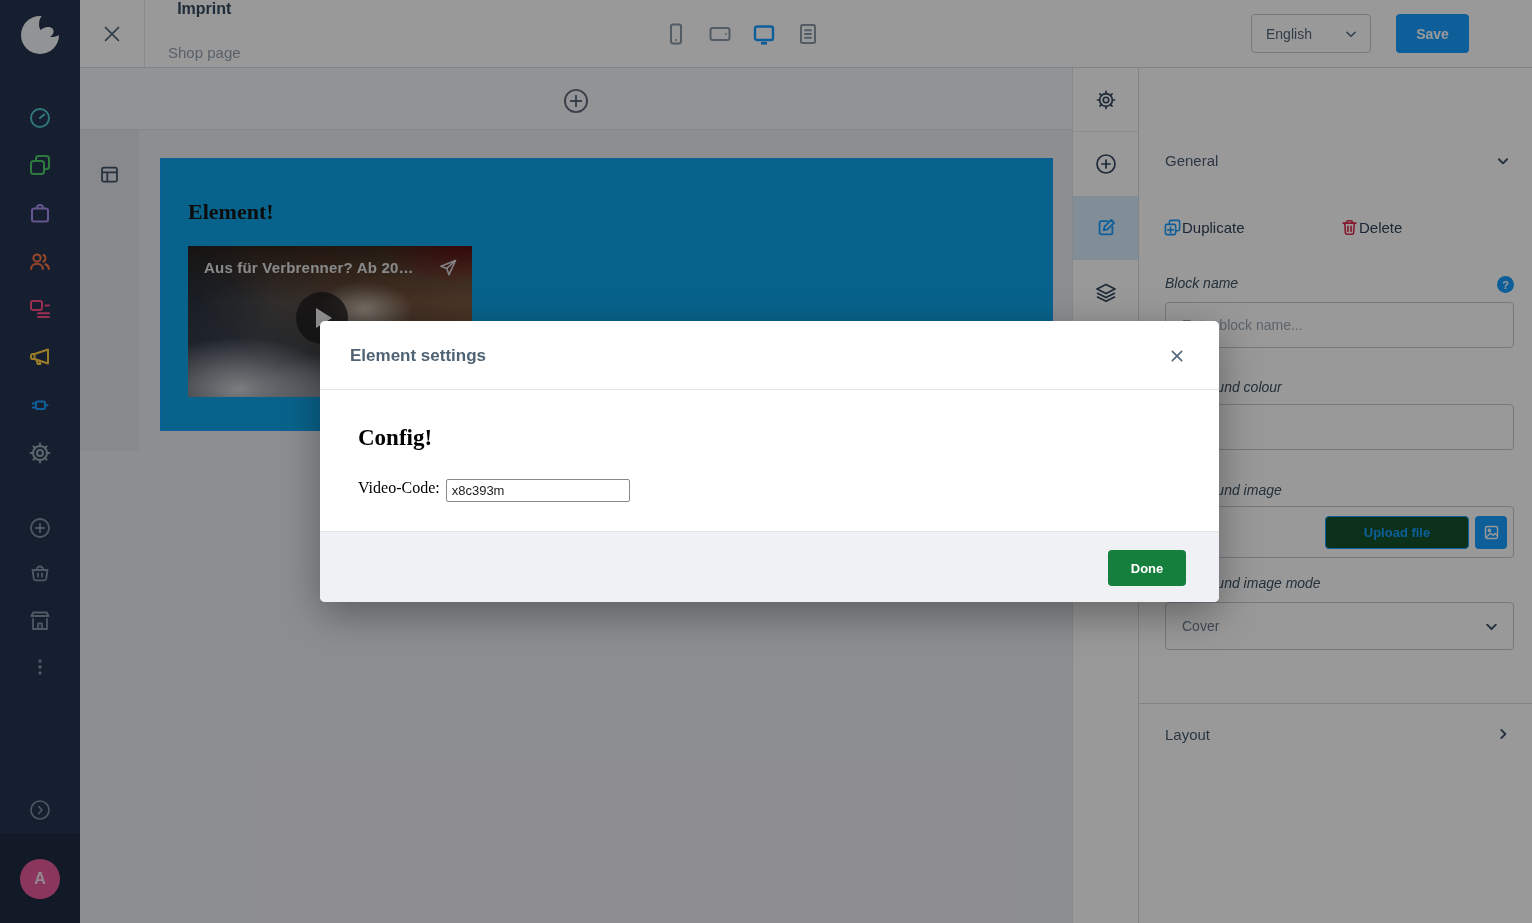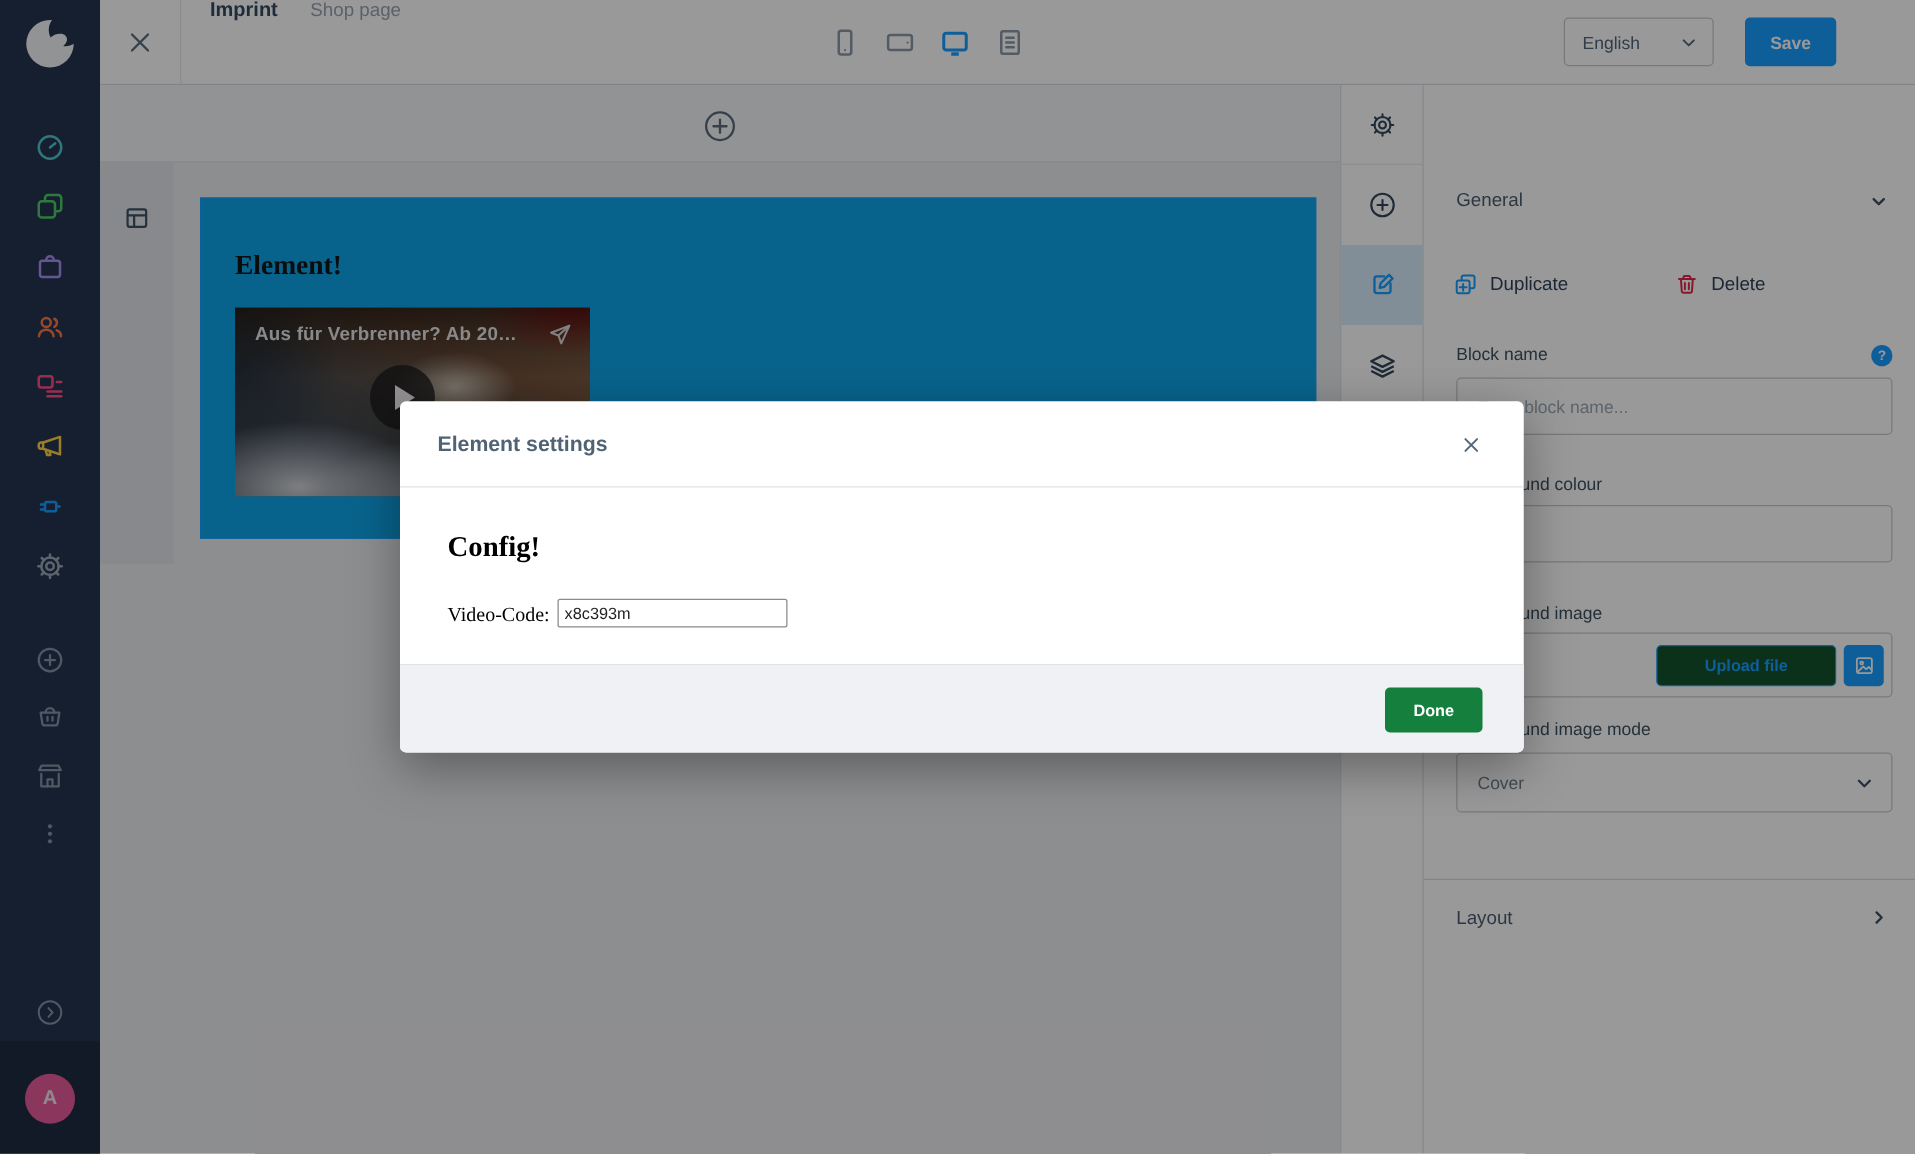--- a/index.html
+++ b/index.html
@@ -10,21 +10,21 @@
 
   
   #nav-sidebar { left:0; top:0; width:80px; height:923px; background:#26344f; z-index:10; }
   #nav-bottom { left:0; top:833px; width:80px; height:90px; background:#1f2b42; }
   .nav-ic { position:absolute; left:28px; width:24px; height:24px; cursor:pointer; }
   #logo { left:12px; top:7px; width:56px; height:56px; }
 
   
   #topbar { left:80px; top:0; width:1452px; height:68px; background:#ffffff; border-bottom:1px solid #d8dde3; z-index:5; }
   #tb-close { position:absolute; left:0; top:0; width:65px; height:67px; border-right:1px solid #e4e8ec; display:flex; align-items:center; justify-content:center; cursor:pointer; color:#5a6b7d; }
-  #tb-title { position:absolute; left:88px; top:0; height:67px; display:flex; align-items:flex-start; gap:26px; }
+  #tb-title { position:absolute; left:88px; top:0; height:67px; display:flex; align-items:center; gap:26px;flex-direction:column; }
   .tb-main { font-size:16px; font-weight:700; color:#354a5f; }
   .tb-sub  { font-size:15px; color:#97a3b0; }
   #tb-devices { position:absolute; left:584px; top:0; height:67px; display:flex; align-items:center; gap:20px; }
   .dev-btn { width:24px; height:24px; color:#8b99a7; cursor:pointer; }
   .dev-btn.active { color:#189eff; }
   #tb-right { position:absolute; right:63px; top:14px; display:flex; gap:25px; }
   #lang-select { width:120px; height:39px; border:1px solid #c3cad3; border-radius:4px; display:flex; align-items:center; justify-content:space-between; padding:0 12px 0 14px; font-size:14px; color:#52667a; cursor:pointer; background:#fff; }
   #save-btn { width:73px; height:39px; background:#189eff; border:none; border-radius:4px; color:#fff; font-size:14px; font-weight:600; font-family:inherit; cursor:pointer; }
 
   
@@ -57,40 +57,40 @@
 
   
   #panel { left:1139px; top:68px; width:393px; height:855px; background:#fff; }
   #panel-header { position:absolute; left:0; top:0; width:100%; height:64px; border-bottom:1px solid #d8dde3; }
   #panel-title { position:absolute; left:26px; top:23px; font-size:16px; font-weight:700; color:#2e4258; }
   #panel-close { position:absolute; right:20px; top:24px; width:16px; height:16px; color:#3d5164; cursor:pointer; }
   .sect-row { position:absolute; left:0; width:100%; height:58px; cursor:pointer; }
   .sect-label { position:absolute; left:26px; top:20px; font-size:15px; color:#4a5d70; }
   .sect-chev { position:absolute; right:22px; top:22px; width:14px; height:14px; color:#3d5164; }
   #actions-row { position:absolute; left:0; top:142px; width:100%; height:40px; }
-  .action-btn { position:absolute; display:flex; align-items:center; gap:10px; cursor:pointer; font-size:15px; color:#2e4258; }
-  .field-label { position:absolute; left:26px; font-size:14px; color:#3d5161; }
+  .action-btn { position:absolute; display:flex; align-items:center; cursor:pointer; font-size:15px; color:#2e4258; }
+  .field-label { position:absolute; left:26px; font-size:14px; color:#3d5161;font-style:italic; }
   .panel-input { position:absolute; left:26px; width:349px; height:46px; border:1px solid #c3cad3; border-radius:4px; font-family:inherit; font-size:14px; color:#3d5161; padding:0 16px; background:#fff; }
   .panel-input::placeholder { color:#9aa8b5; }
   #help-ic { position:absolute; right:18px; top:208px; width:17px; height:17px; border-radius:50%; background:#189eff; color:#fff; font-size:11px; font-weight:700; display:flex; align-items:center; justify-content:center; cursor:pointer; }
   #upload-zone { position:absolute; left:26px; top:438px; width:349px; height:52px; border:1px solid #c3cad3; border-radius:4px; display:flex; align-items:center; justify-content:flex-end; gap:6px; padding-right:6px; }
   #upload-btn { width:144px; height:33px; border:1px solid #189eff; border-radius:4px; background:#14532d; color:#189eff; font-family:inherit; font-size:13px; font-weight:600; cursor:pointer; }
   #media-btn { width:32px; height:33px; border:none; border-radius:4px; background:#189eff; color:#fff; display:flex; align-items:center; justify-content:center; cursor:pointer; }
   #mode-select { position:absolute; left:26px; top:534px; width:349px; height:48px; border:1px solid #c3cad3; border-radius:4px; display:flex; align-items:center; justify-content:space-between; padding:0 14px 0 16px; font-size:14px; color:#6e7e8f; cursor:pointer; background:#fff; }
   #panel-div2 { position:absolute; left:0; top:635px; width:100%; border-top:1px solid #d8dde3; }
 
   
   #dim-overlay { left:0; top:0; width:1532px; height:923px; background:rgba(0,0,0,0.40); z-index:40; }
   #modal { left:320px; top:321px; width:899px; height:281px; background:#fff; border-radius:5px; box-shadow:0 12px 40px rgba(0,0,0,.35); z-index:50; }
   #modal-header { position:absolute; left:0; top:0; width:100%; height:69px; border-bottom:1px solid #dfe4e8; }
   #modal-title { position:absolute; left:30px; top:25px; font-size:17px; font-weight:600; color:#4f6374; }
   #modal-close { position:absolute; right:34px; top:27px; width:16px; height:16px; color:#52667a; cursor:pointer; }
   #modal-body { position:absolute; left:0; top:70px; width:100%; height:140px; font-family:"Liberation Serif", serif;padding-left:15px; }
   #config-heading { position:absolute; left:38px; top:34px; font-size:23px; font-weight:700; color:#000; }
-  #vc-row { position:absolute; left:38px; top:88px; display:flex; align-items:flex-end; }
+  #vc-row { position:absolute; left:38px; top:88px; display:flex; align-items:flex-start; }
   #vc-label { font-size:16px; color:#000; }
   #vc-input { margin-left:6px; width:184px; height:23px; border:1px solid #8a8a8a; border-radius:2px; font-family:"Liberation Sans", sans-serif; font-size:13px; color:#222; padding:1px 5px; }
   #modal-footer { position:absolute; left:0; top:210px; width:100%; height:71px; background:#eff1f4; border-top:1px solid #e0e4e8; border-radius:0 0 5px 5px; }
   #done-btn { position:absolute; right:33px; top:18px; width:78px; height:36px; background:#15803d; border:none; border-radius:4px; color:#fff; font-family:"Liberation Sans", sans-serif; font-size:13px; font-weight:700; cursor:pointer; }
 </style>
 </head>
 <body>
 
 <div class="abs" id="nav-sidebar">
   <div class="abs" id="logo">

